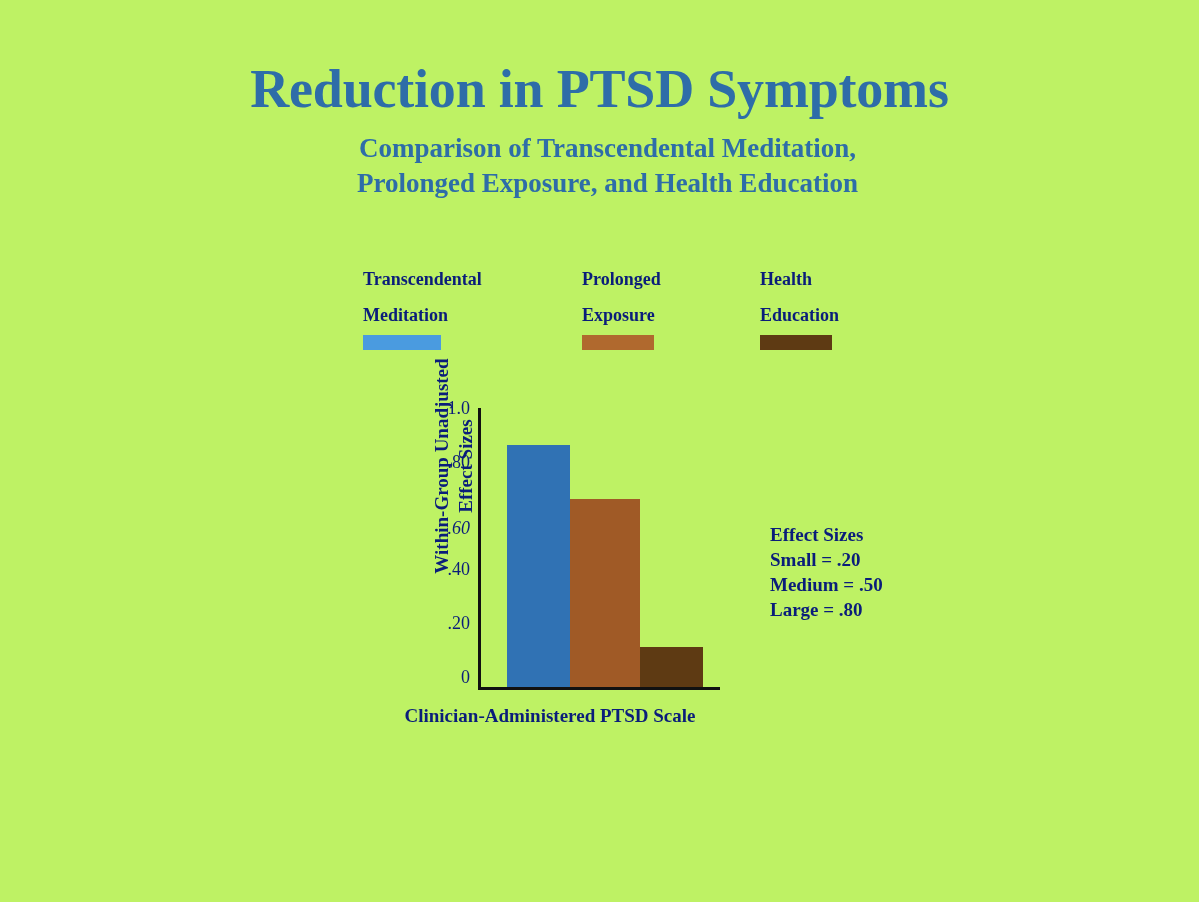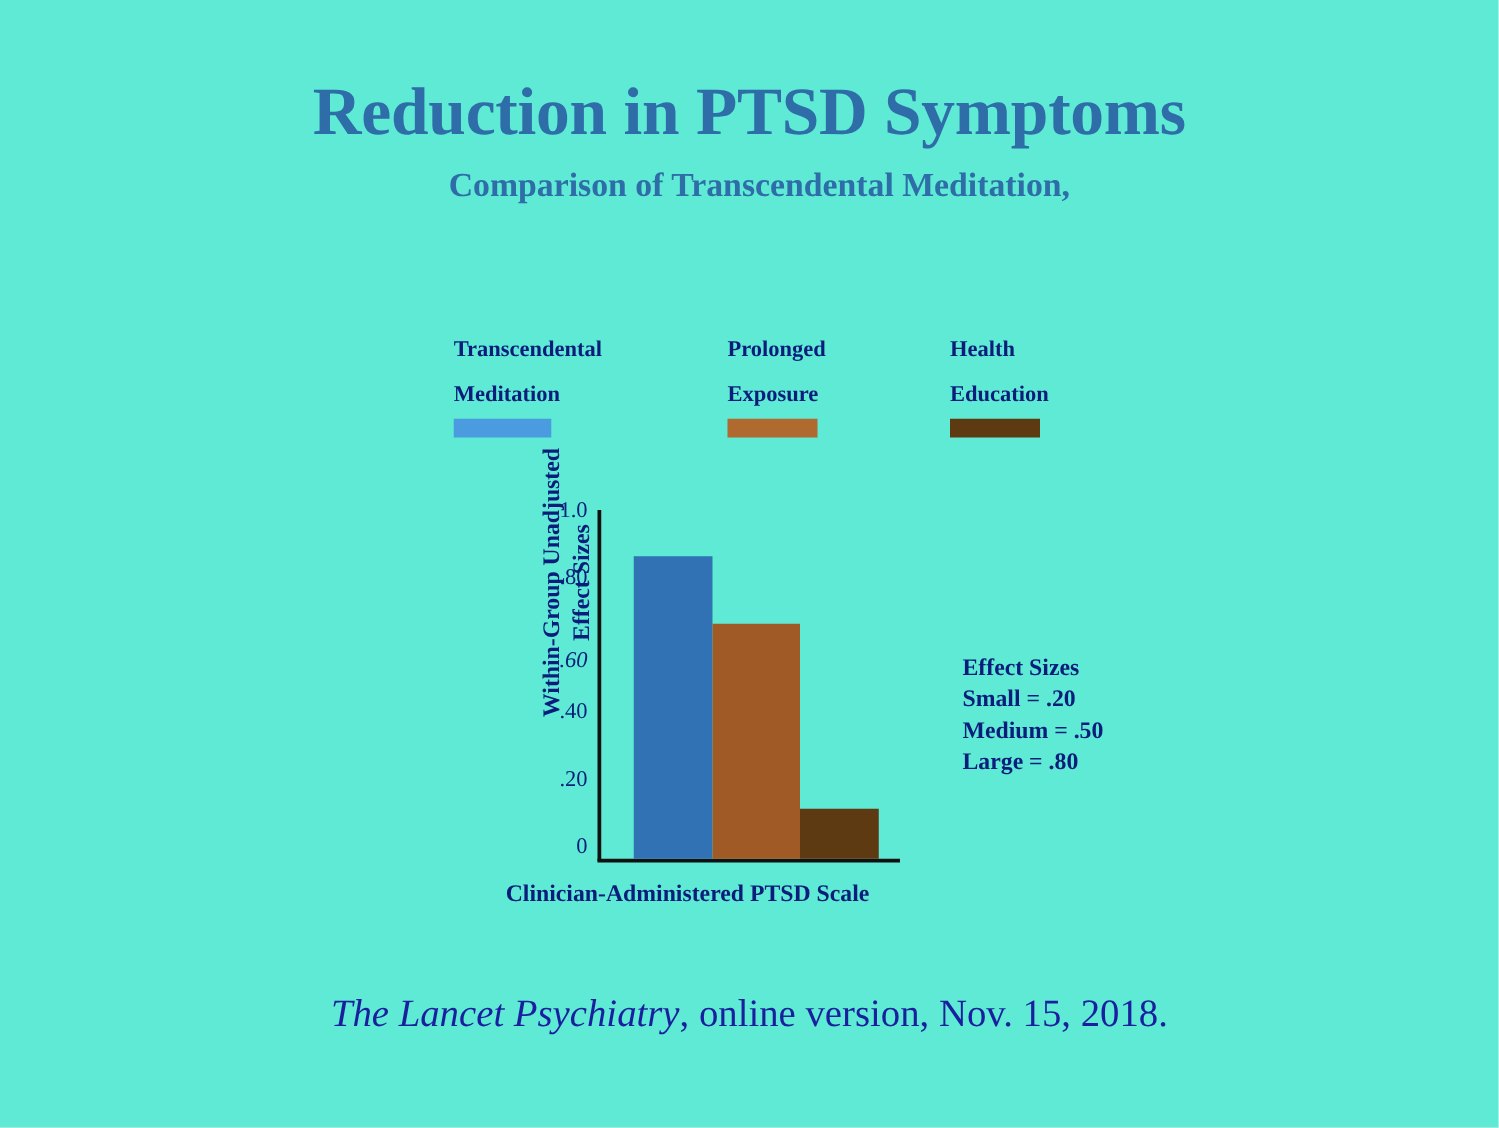--- a/index.html
+++ b/index.html
@@ -8,21 +8,21 @@
     padding: 0;
     background: #ffffff;
   }
   body {
     font-family: "Liberation Serif", "DejaVu Serif", serif;
   }
   #slide {
     position: relative;
     width: 1199px;
     height: 902px;
-    background: #5eead4;
+    background: #bef264;
     overflow: hidden;
     border-bottom: 1px solid #e8e8e8;
   }
 
   
   .title-block {
     position: absolute;
     left: 0;
     top: 62px;
     width: 1199px;
@@ -188,20 +188,21 @@
 </style>
 </head>
 <body>
 
 <div id="slide">
 
   <div class="title-block">
     <div class="main-title">Reduction in PTSD Symptoms</div>
     <div class="subtitle">
       <span class="sub-line">Comparison of Transcendental Meditation,</span>
+      <span class="sub-line">Prolonged Exposure, and Health Education</span>
     </div>
   </div>
 
   <div class="legend">
 
     <div class="legend-item item-0">
       <div class="legend-label">
         <span class="lg-line">Transcendental</span>
         <span class="lg-line">Meditation</span>
       </div>
@@ -255,17 +256,14 @@
     <div class="x-axis-title">Clinician-Administered PTSD Scale</div>
   </div>
 
   <div class="annotation">
     <span class="ann-line">Effect Sizes</span>
     <span class="ann-line">Small = .20</span>
     <span class="ann-line">Medium = .50</span>
     <span class="ann-line">Large = .80</span>
   </div>
 
-  <div class="citation">
-    <span class="journal">The Lancet Psychiatry</span><span>, online version, Nov. 15, 2018.</span>
-  </div>
 
 </div>
 
 </body></html>

